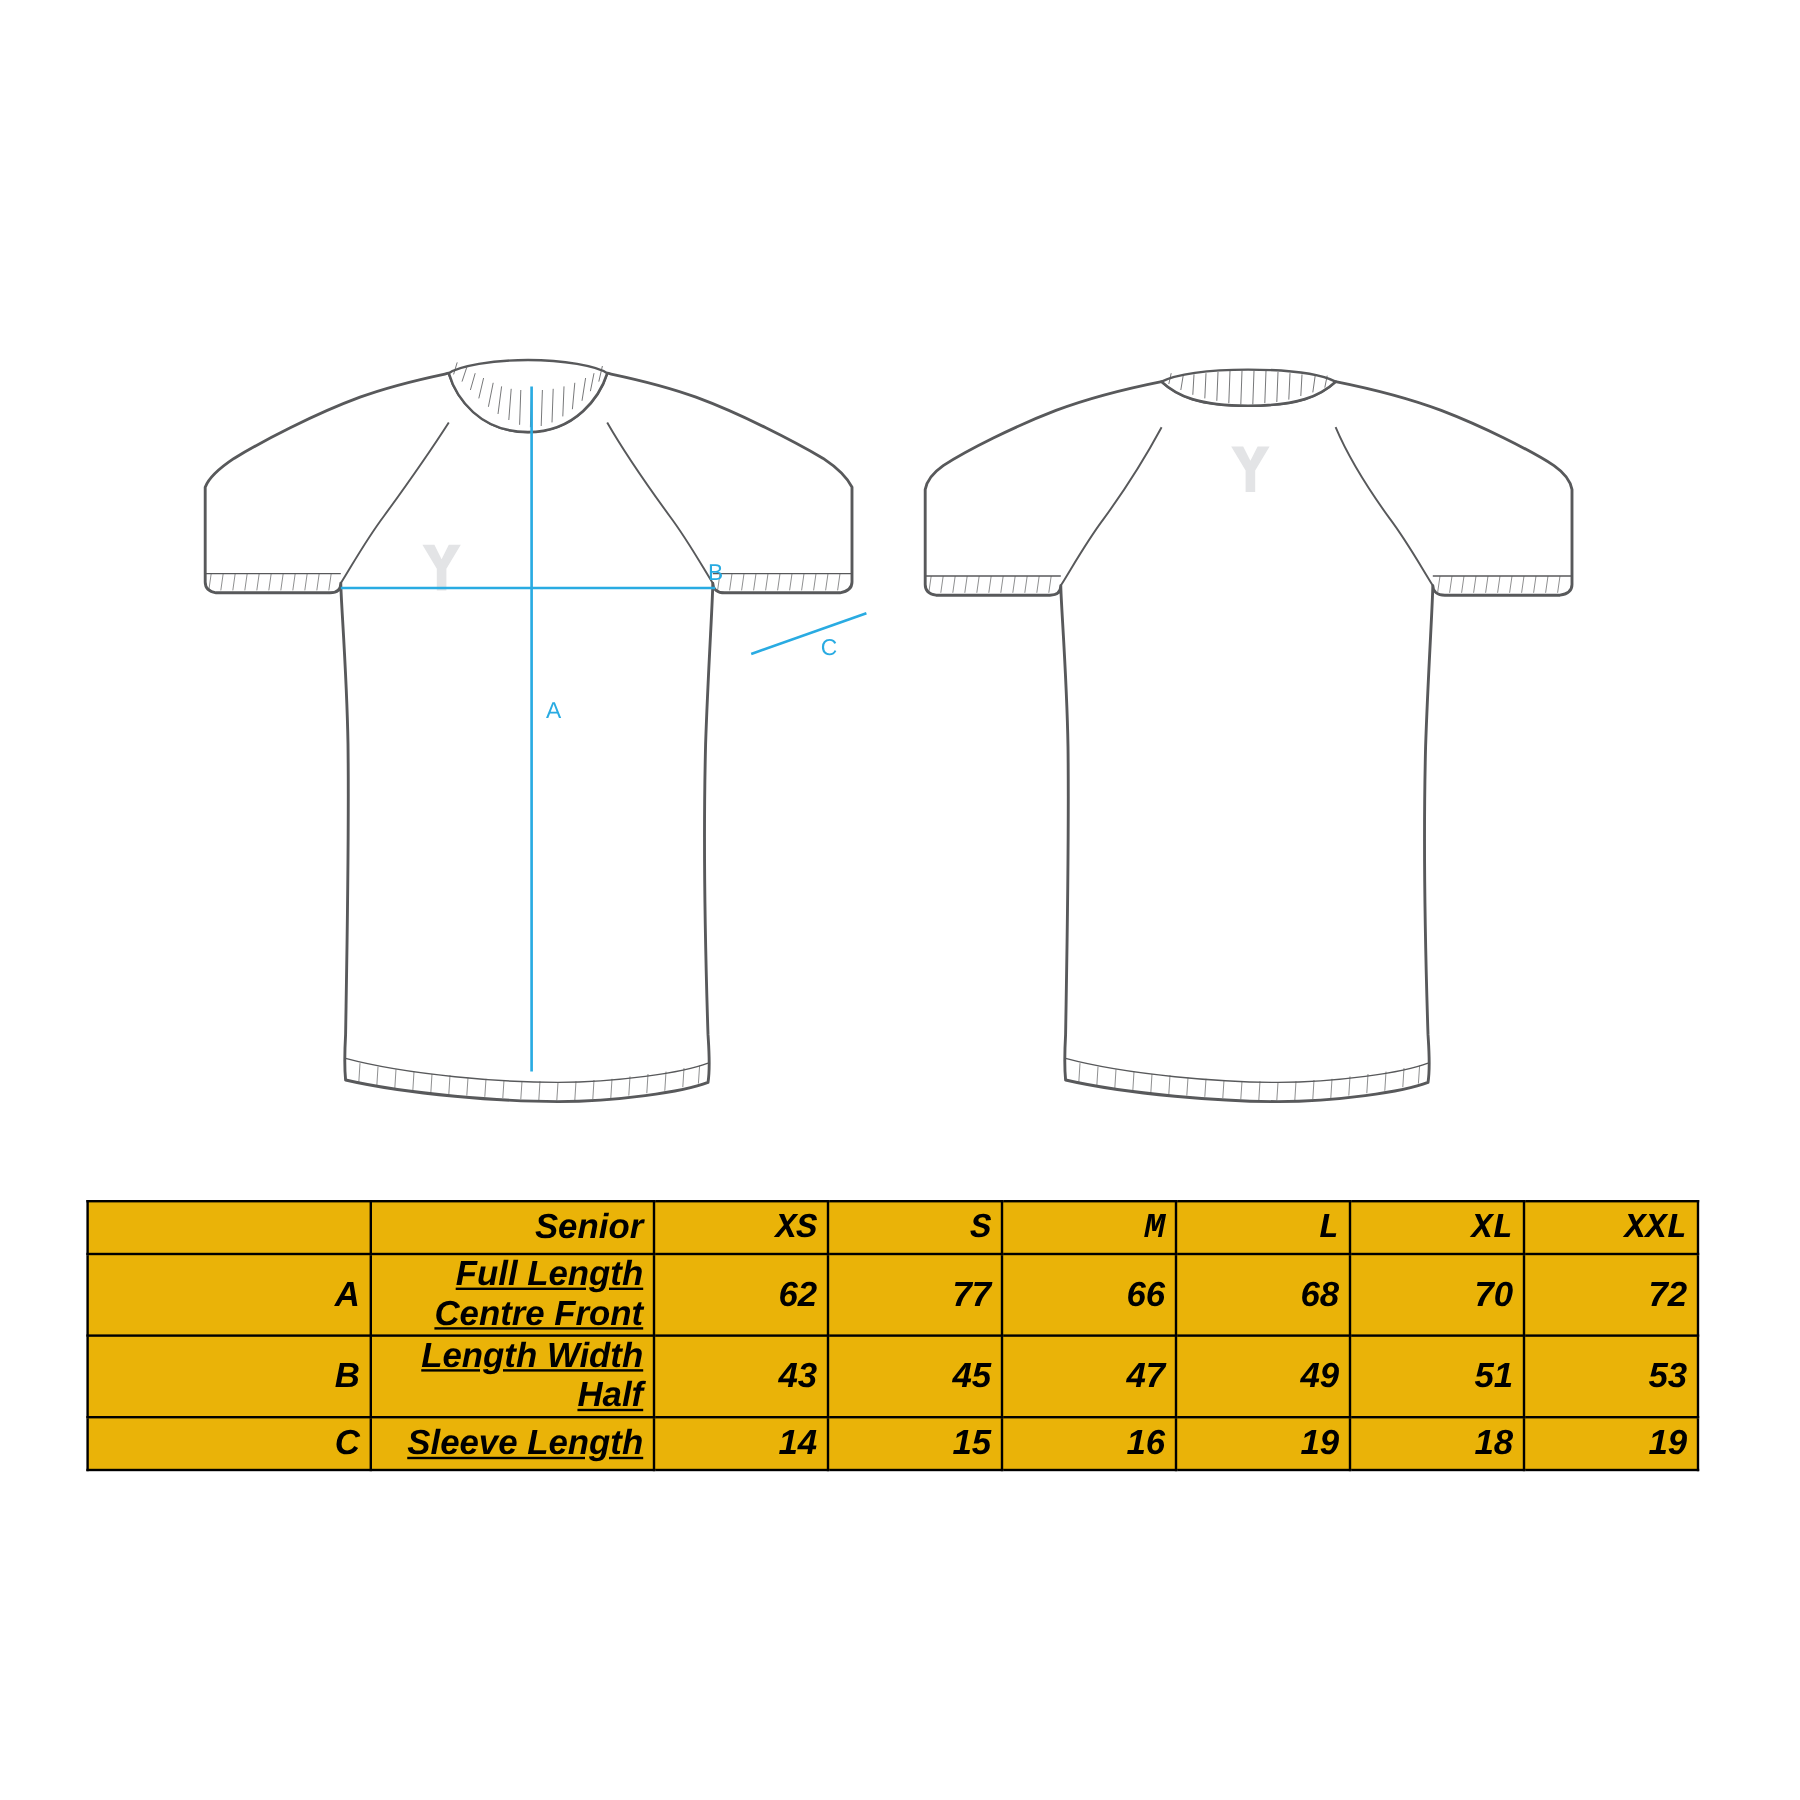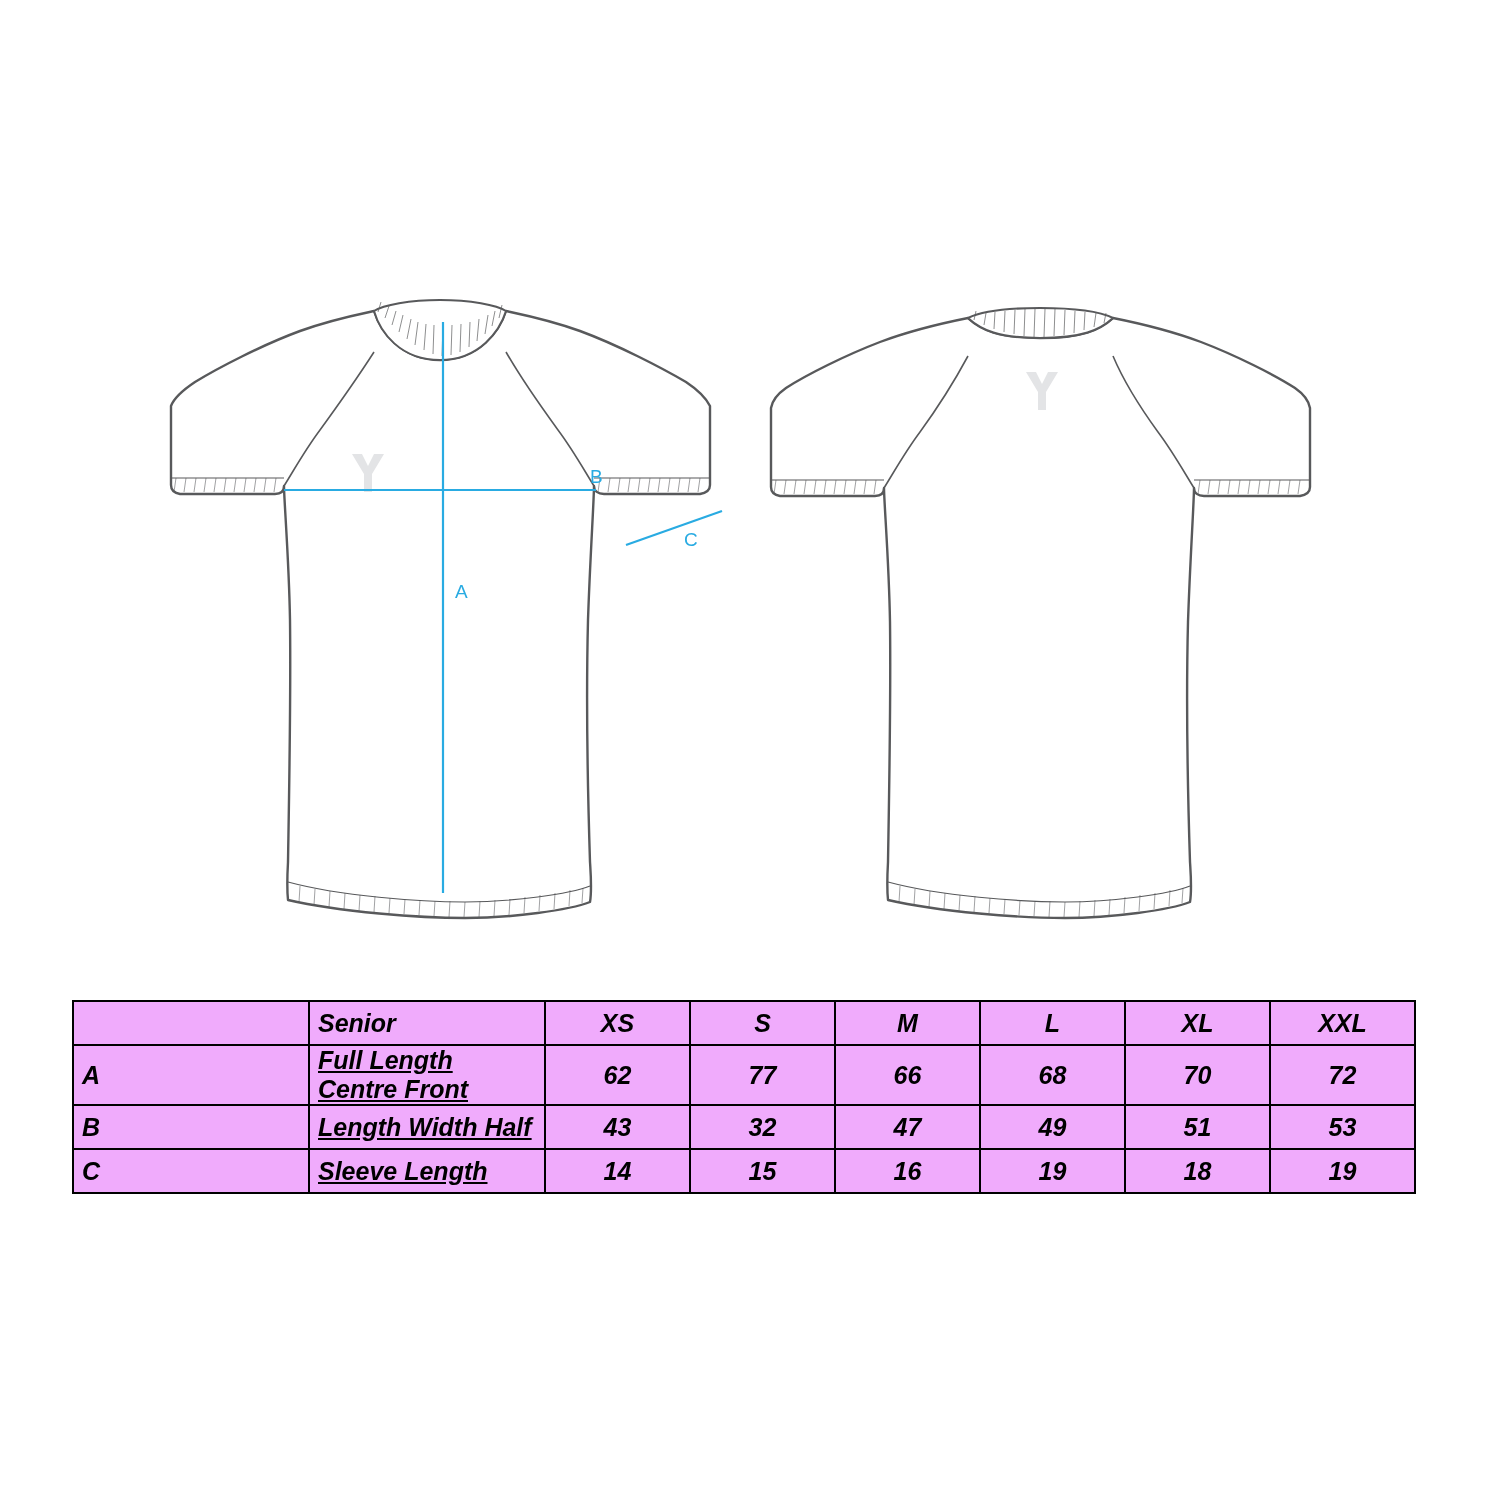--- a/index.html
+++ b/index.html
@@ -50,26 +50,27 @@
     border-collapse: collapse;
     width: 1344px;
     table-layout: fixed;
     font-family: "Liberation Sans", sans-serif;
   }
   table.size-table td,
   table.size-table th {
     border: 2px solid #000000;
     height: 44px;
     padding: 0 8px;
-    font-size: 25px;
+    font-size: 29px;
     font-style: italic;
     font-weight: bold;
     color: #000000;
-    background: #f0abfc;
+    background: #eab308;
     box-sizing: border-box;
+    text-align: right;
   }
   td.code-col {
     width: 44px;
     text-align: left;
     font-style: normal;
     font-weight: normal;
     font-size: 23px;
     padding-left: 6px;
   }
   td.name-col {
@@ -85,20 +86,21 @@
   }
   th.size-head {
     width: 145px;
     text-align: center;
     background: #ED7D31;
     color: #ffffff;
     font-style: italic;
     font-weight: bold;
     font-size: 25px;
     border: 2px solid #000000;
+    font-family: Liberation Mono, monospace;
   }
   th.title-cell {
     text-align: left;
     padding-left: 12px;
     font-style: italic;
     font-weight: bold;
     font-size: 25px;
     background: #ffffff;
   }
   th.corner-blank {
@@ -373,21 +375,21 @@
           <td class="size-col">77</td>
           <td class="size-col">66</td>
           <td class="size-col">68</td>
           <td class="size-col">70</td>
           <td class="size-col">72</td>
         </tr>
         <tr>
           <td class="code-col">B</td>
           <td class="name-col">Length Width Half</td>
           <td class="size-col">43</td>
-          <td class="size-col">32</td>
+          <td class="size-col">45</td>
           <td class="size-col">47</td>
           <td class="size-col">49</td>
           <td class="size-col">51</td>
           <td class="size-col">53</td>
         </tr>
         <tr>
           <td class="code-col">C</td>
           <td class="name-col">Sleeve Length</td>
           <td class="size-col">14</td>
           <td class="size-col">15</td>

